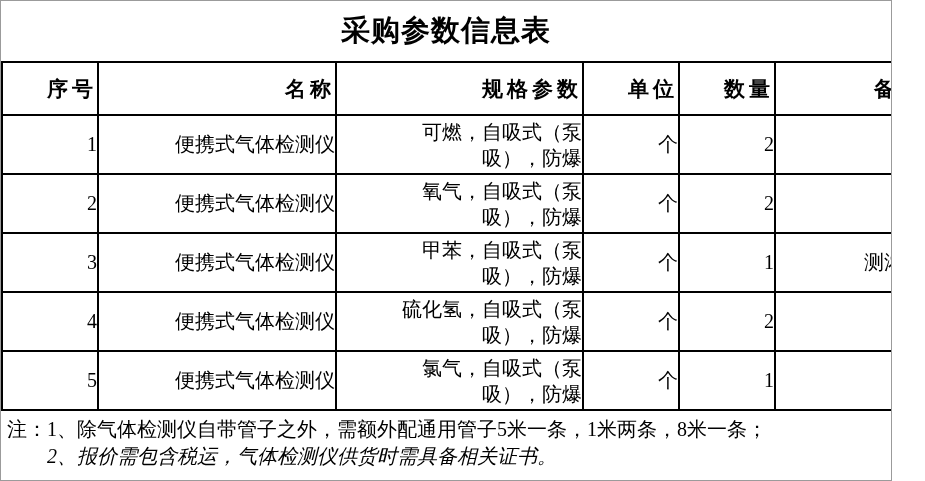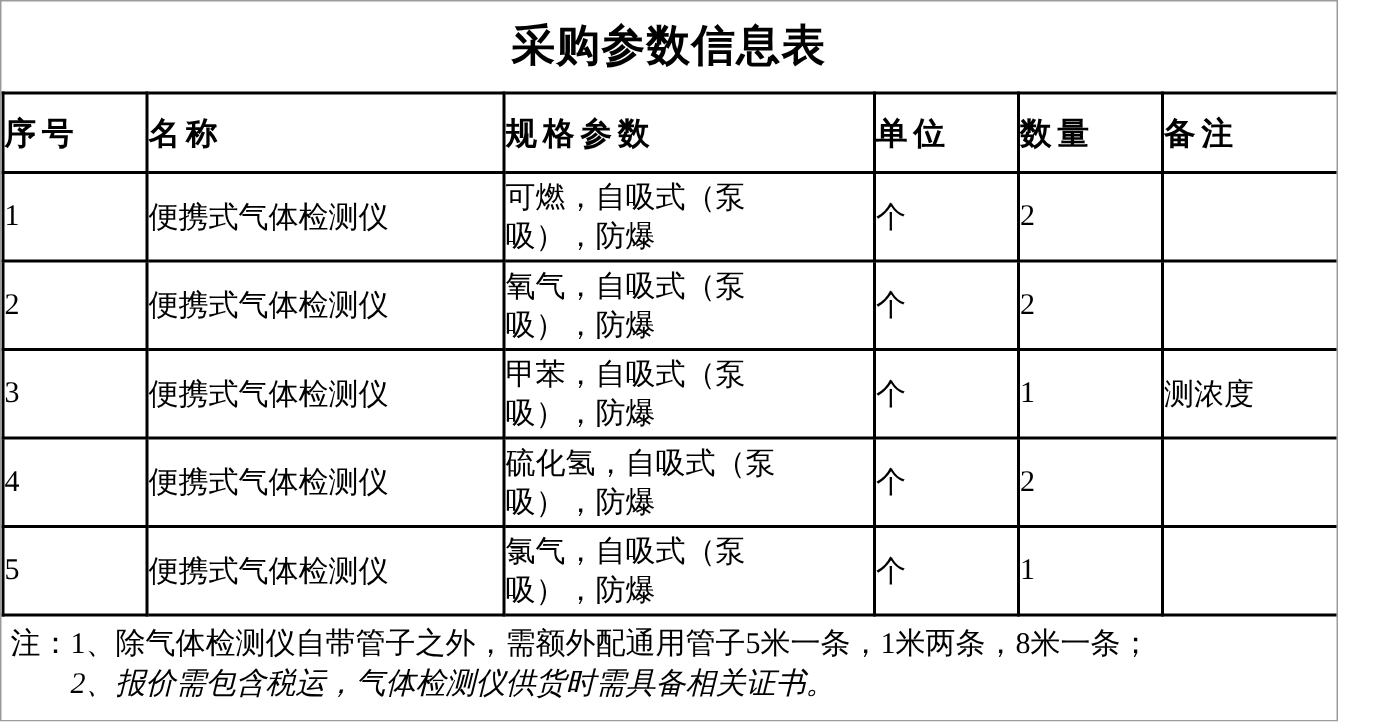--- a/index.html
+++ b/index.html
@@ -25,21 +25,21 @@
     font-weight: bold;
     letter-spacing: 1px;
   }
   table.param-table {
     width: 100%;
     border-collapse: collapse;
     table-layout: fixed;
   }
   .param-table th, .param-table td {
     border: 2px solid #000000;
-    text-align: left;
+    text-align: right;
     vertical-align: middle;
     padding: 0;
     overflow: hidden;
   }
   .param-table th {
     height: 51px;
     font-size: 21px;
     font-weight: bold;
     letter-spacing: 4px;
   }

